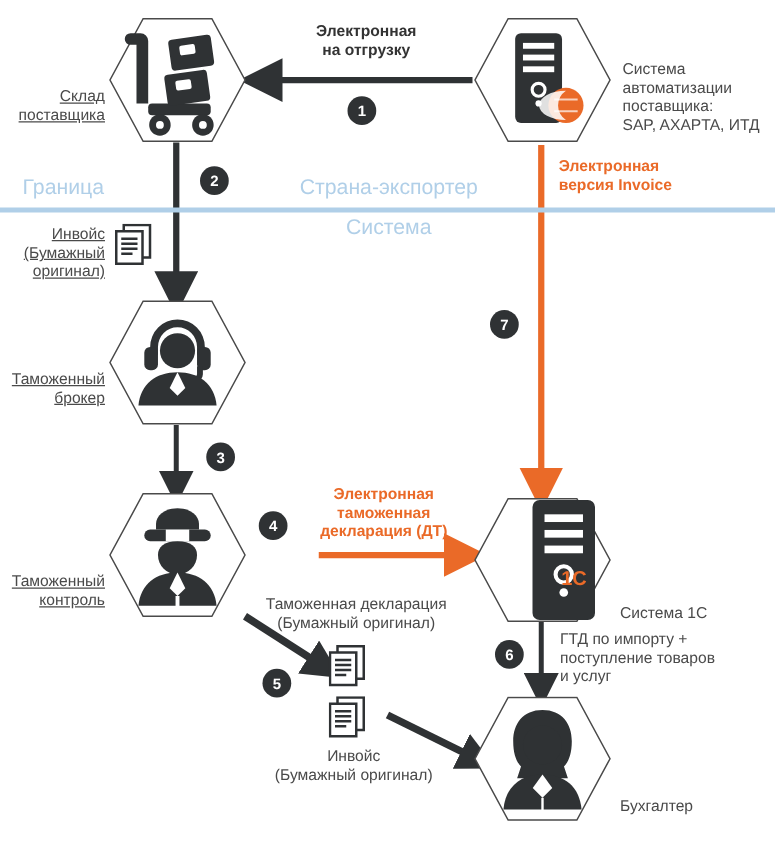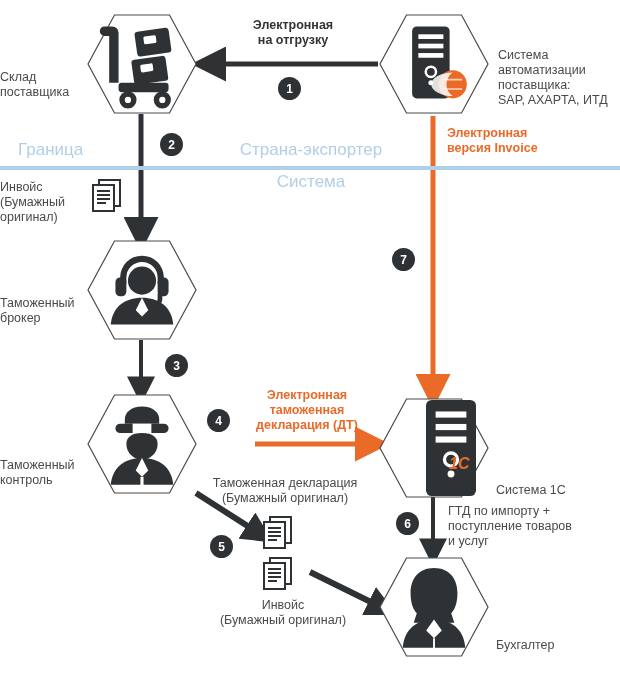--- a/index.html
+++ b/index.html
@@ -11,39 +11,39 @@
     position:relative;
     width:620px;
     height:682px;
     background:#ffffff;
     overflow:hidden;
   }
 
   
   .hex{
     position:absolute;
-    width:110px;height:96px;font-style:italic;
+    width:110px;height:96px;
   }
   .hex svg{display:block;width:110px;height:100px;}
   .hex .glyph{
     position:absolute;
     left:0;top:0;width:110px;height:100px;
     display:flex;align-items:center;justify-content:center;
     color:#333333;
   }
 
   
   .lbl{
     position:absolute;
     color:#4a4a4a;
     font-size:12.5px;
     line-height:15px;
     white-space:pre-line;
   }
-  .lbl.r{}
+  .lbl.r{text-align:right;text-decoration:underline;}
   .lbl.c{text-align:center;}
   .lbl.l{text-align:left;}
   .lbl.bold{font-weight:bold;color:#333333;font-size:12.5px;}
   .lbl.orange{color:#ea6a28;font-weight:bold;}
   .lbl.blue{color:#b0cfe8;font-size:17px;line-height:20px;font-weight:normal;}
   .lbl.onec{color:#ea6a28;font-weight:bold;font-size:16px;}
 
   
   .badge{
     position:absolute;

